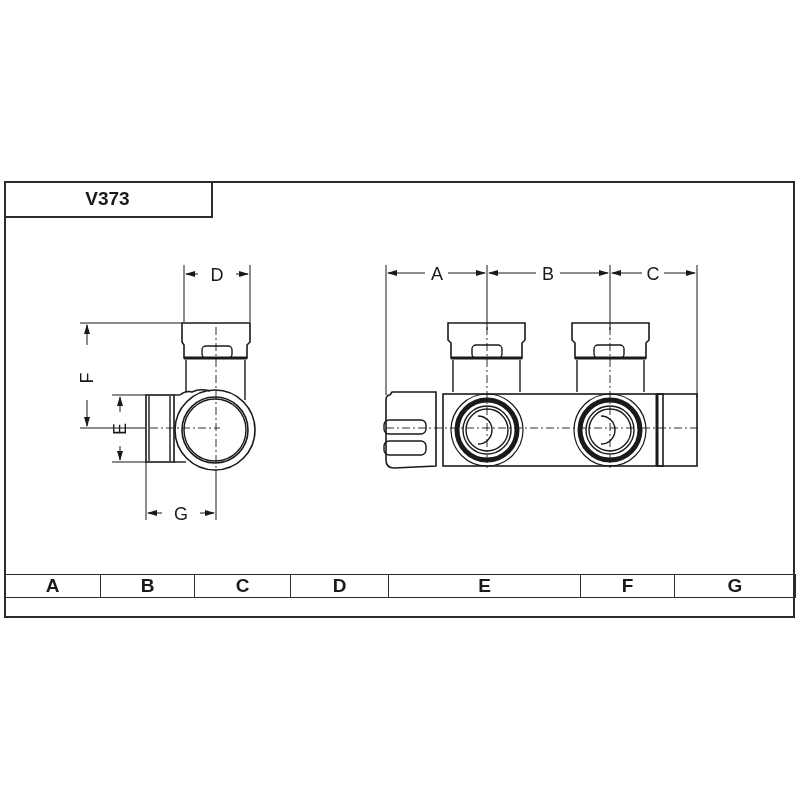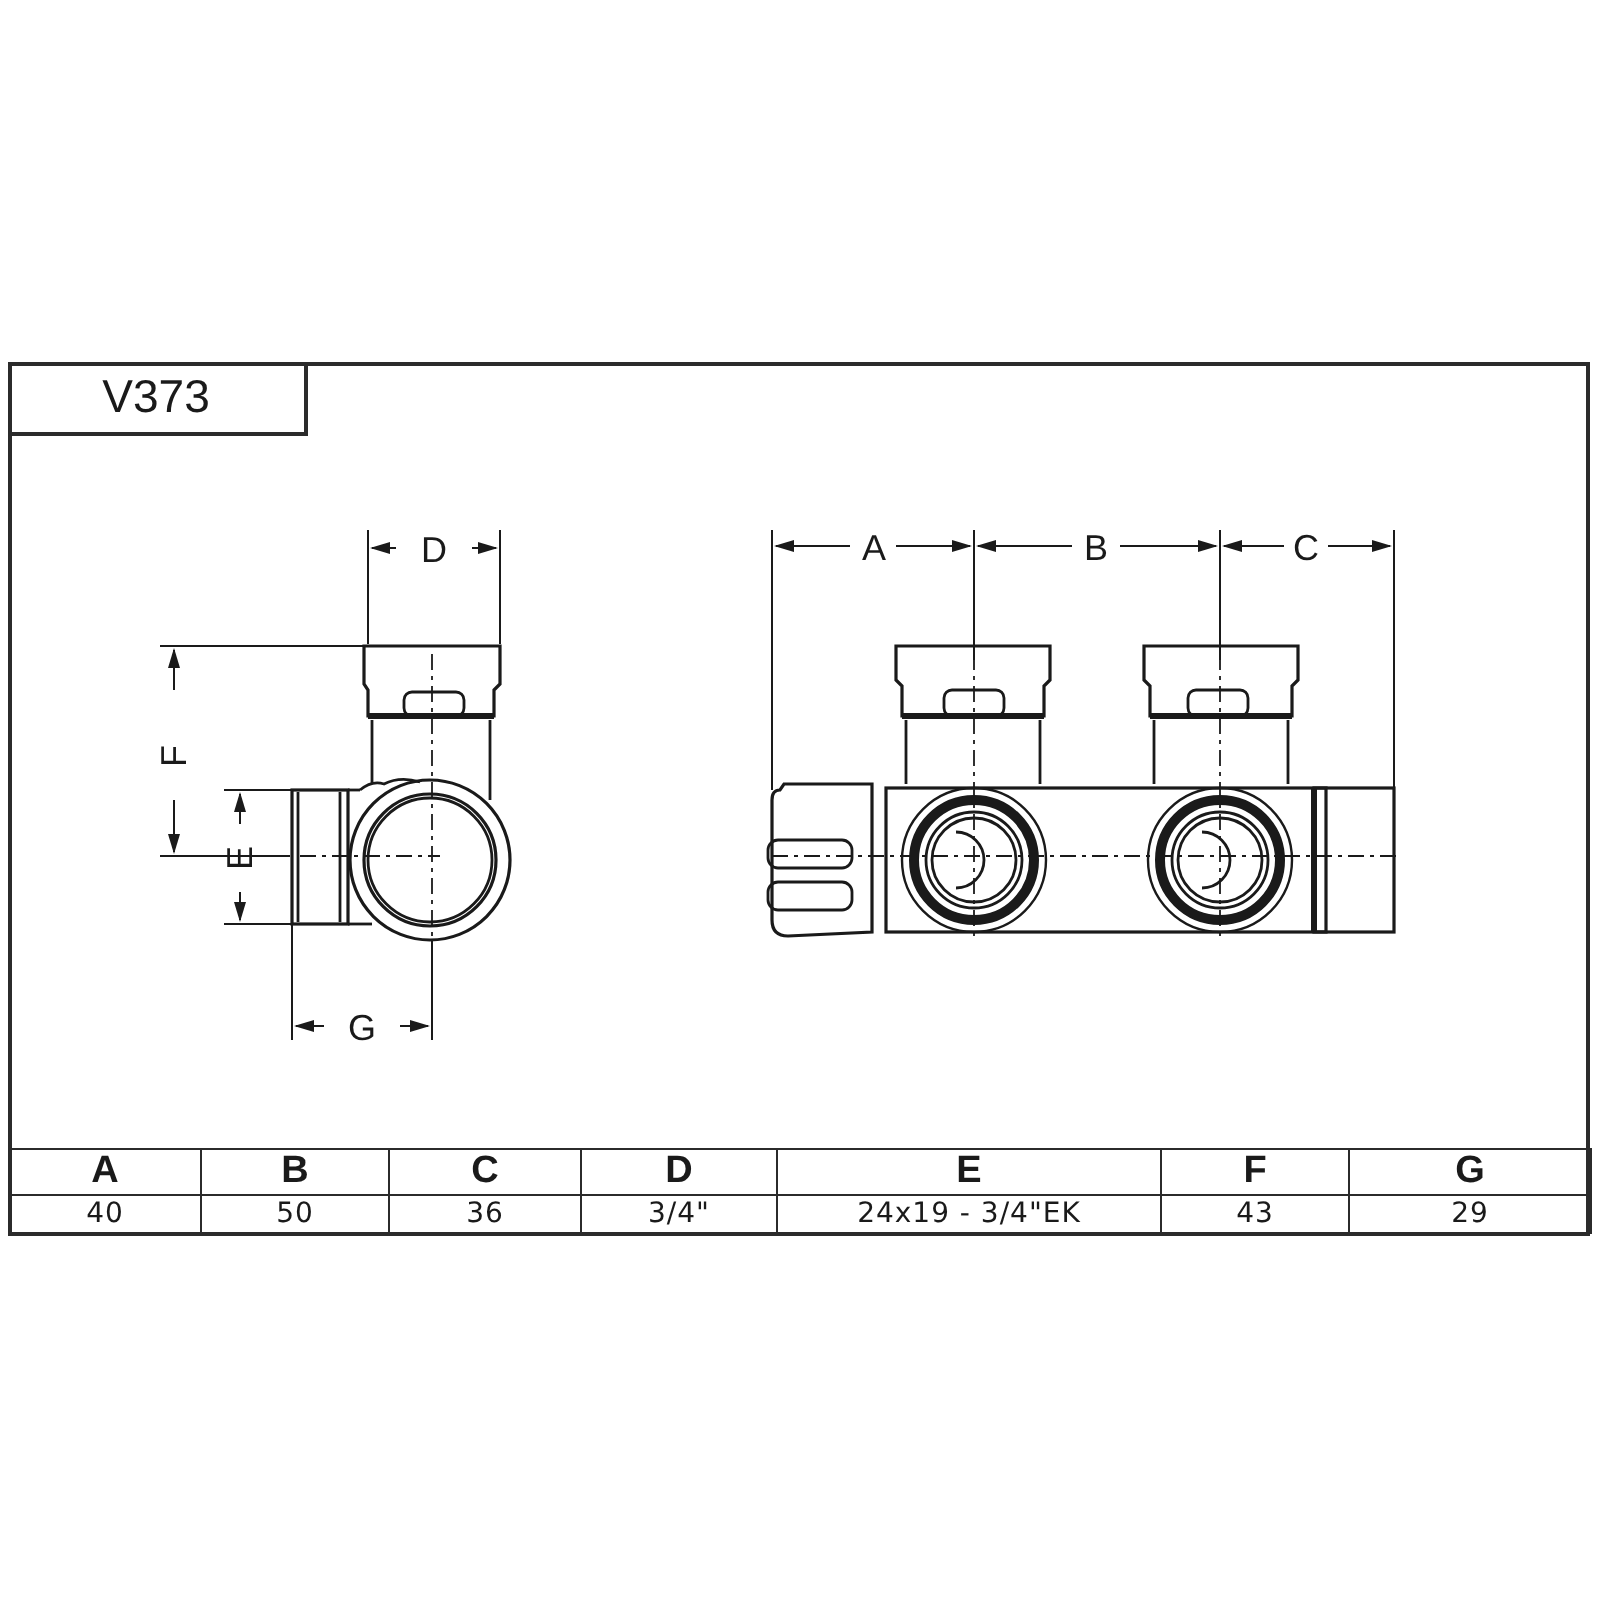--- a/index.html
+++ b/index.html
@@ -1,18 +1,18 @@
 <!DOCTYPE html>
 <html><head>
 <meta charset="utf-8">
 <style>
   html, body { margin: 0; padding: 0; background: #ffffff; }
   body { width: 800px; height: 800px; position: relative; overflow: hidden; font-family: "Liberation Sans", sans-serif; color: #1a1a1a; }
   .frame { position: absolute; left: 4px; top: 181px; width: 791px; height: 437px; border: 2px solid #2b2b2b; box-sizing: border-box; }
-  .title-box { position: absolute; left: 4px; top: 181px; width: 150px; height: 37px; border-right: 2px solid #2b2b2b; border-bottom: 2px solid #2b2b2b; box-sizing: border-box; display: flex; align-items: center; justify-content: center; font-weight: normal; font-size: 23px; }
+  .title-box { position: absolute; left: 4px; top: 181px; width: 209px; height: 37px; border-right: 2px solid #2b2b2b; border-bottom: 2px solid #2b2b2b; box-sizing: border-box; display: flex; align-items: center; justify-content: center; font-weight: bold; font-size: 19px; }
   svg.drawing { position: absolute; left: 0; top: 0; }
   table.spec { position: absolute; left: 4px; top: 574px; width: 791px; border-collapse: collapse; table-layout: fixed; }
   table.spec td { border: 1.5px solid #2b2b2b; text-align: center; padding: 0; }
   table.spec tr.hdr td { height: 22px; font-weight: bold; font-size: 19px; font-family: "Liberation Sans", sans-serif; }
   table.spec tr.val td { height: 18px; font-size: 14px; font-family: "DejaVu Sans", sans-serif; letter-spacing: 0.5px; }
   .lbl { font-family: "Liberation Sans", sans-serif; font-size: 18px; fill: #1a1a1a; }
 </style>
 </head>
 <body>
 
@@ -143,23 +143,14 @@
   <tbody>
       <tr class="hdr">
     <td>A</td>
     <td>B</td>
     <td>C</td>
     <td>D</td>
     <td>E</td>
     <td>F</td>
     <td>G</td>
   </tr>
-  <tr class="val">
-    <td>40</td>
-    <td>50</td>
-    <td>36</td>
-    <td>3/4"</td>
-    <td>24x19 - 3/4"EK</td>
-    <td>43</td>
-    <td>29</td>
-  </tr>
 </tbody>
   </table>
 
 </body></html>

